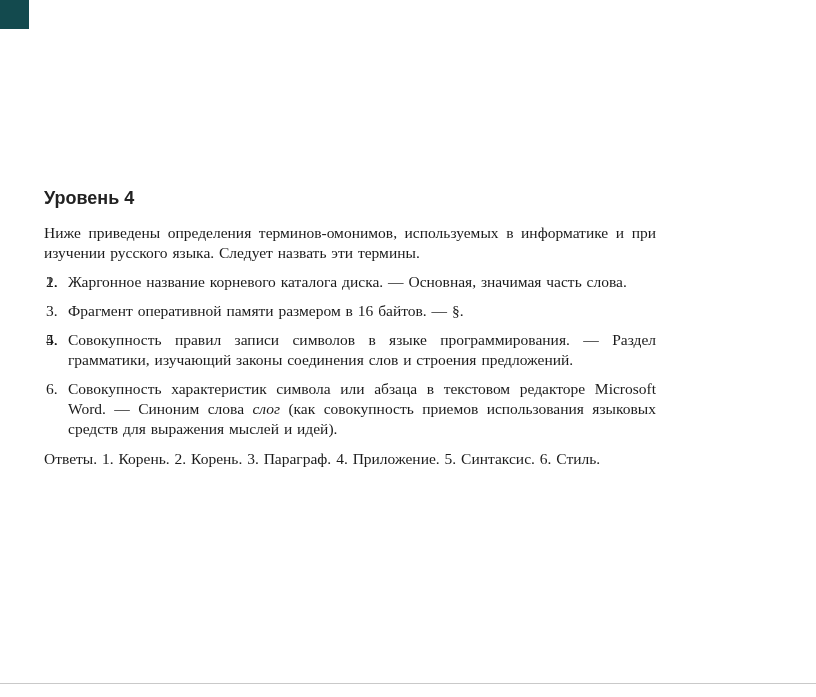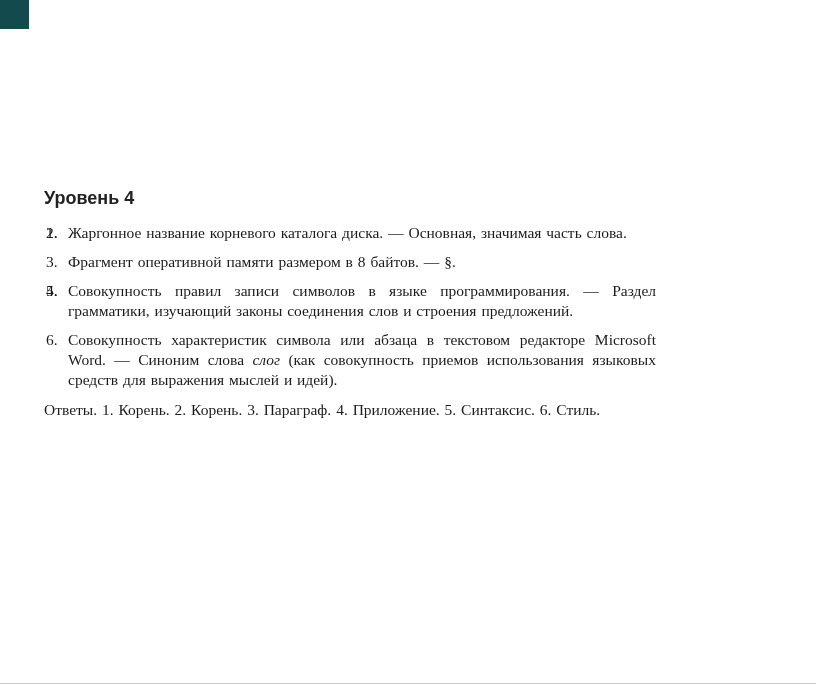--- a/index.html
+++ b/index.html
@@ -69,32 +69,33 @@
 </style>
 </head>
 <body>
 
 <div class="page">
   <div class="corner-square"></div>
 
   <div class="content">
     <h1 class="heading">Уровень 4</h1>
 
+    <p class="intro">Ниже приведены определения терминов-омонимов, используемых в информатике и при изучении русского языка. Следует назвать эти термины.</p>
 
     <div class="list">
       <div class="item gap-after">
         <span class="num">1.</span>
       </div>
       <div class="item">
         <span class="num">2.</span>
         <span class="txt">Жаргонное название корневого каталога диска. — Основная, значимая часть слова.</span>
       </div>
       <div class="item">
         <span class="num">3.</span>
-        <span class="txt">Фрагмент оперативной памяти размером в 8 байтов. — §.</span>
+        <span class="txt">Фрагмент оперативной памяти размером в 16 байтов. — §.</span>
       </div>
       <div class="item">
         <span class="num">4.</span>
       </div>
       <div class="item">
         <span class="num">5.</span>
         <span class="txt">Совокупность правил записи символов в языке программирования. — Раздел грамматики, изучающий законы соединения слов и строения предложений.</span>
       </div>
       <div class="item">
         <span class="num">6.</span>

